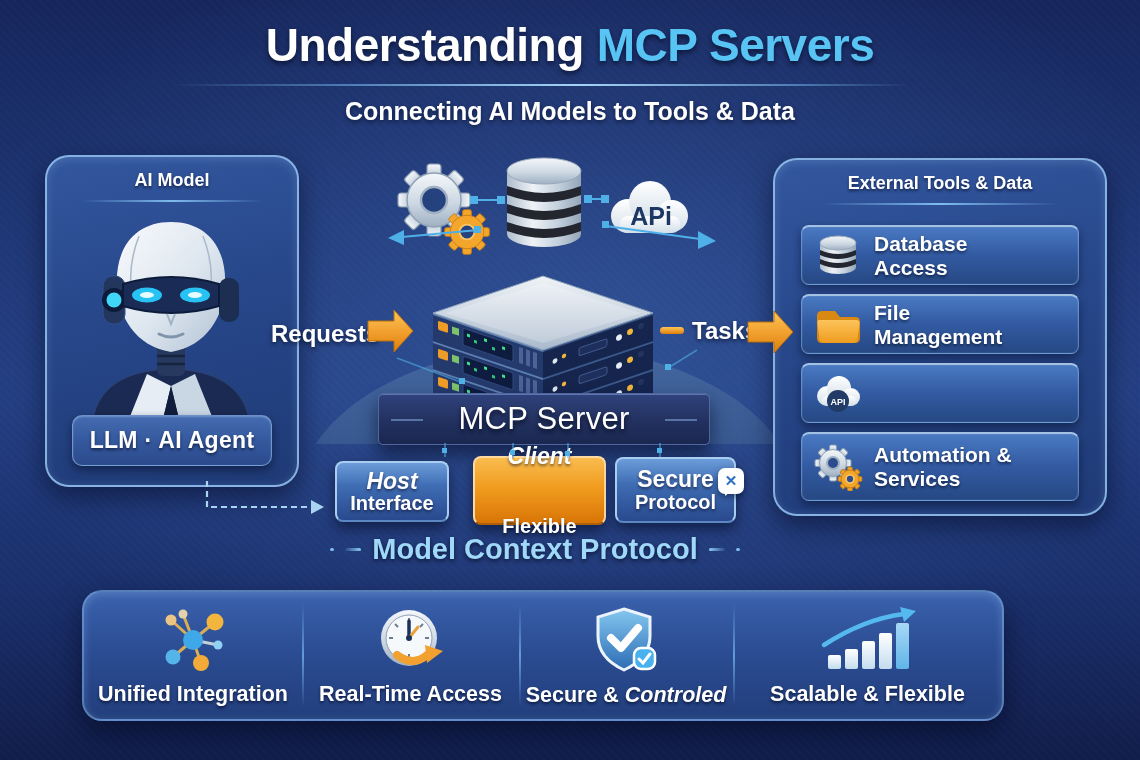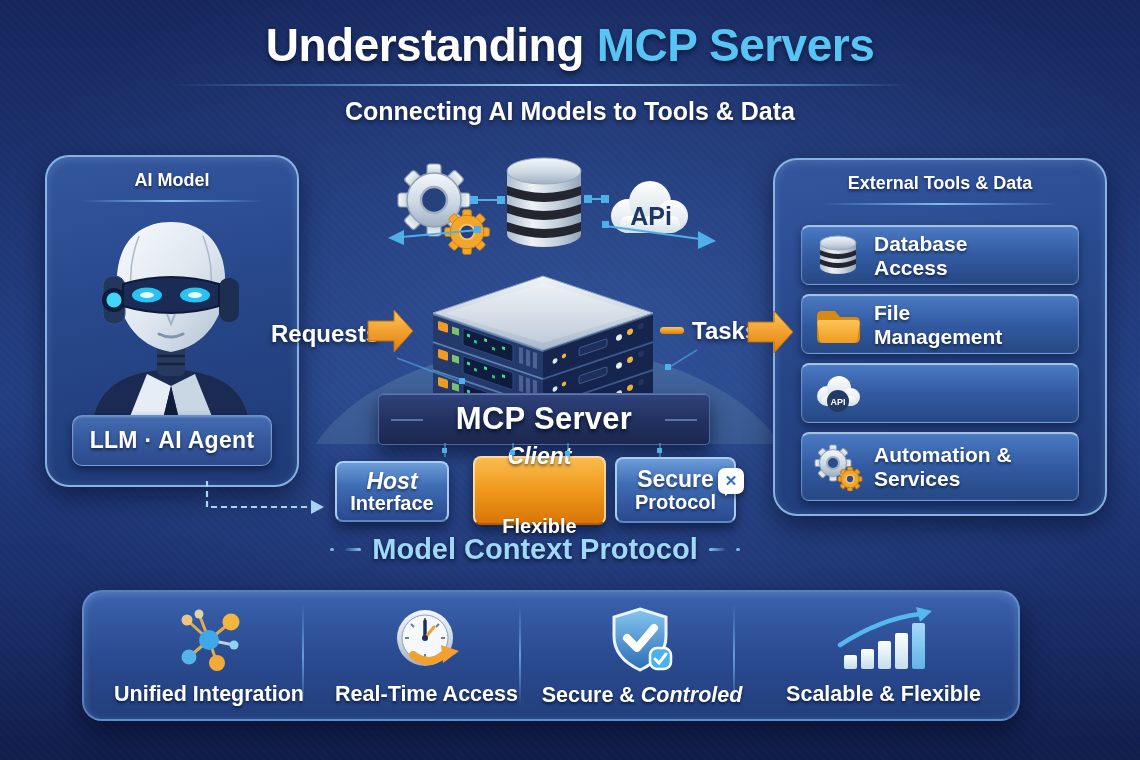--- a/index.html
+++ b/index.html
@@ -49,21 +49,21 @@
   .tool-label{font-size:21px;font-weight:800;line-height:1.12;text-shadow:0 2px 3px rgba(2,8,30,.6);
     max-width:168px;}
   
   .flow-label{font-size:24px;font-weight:800;text-shadow:0 2px 4px rgba(2,8,30,.7);white-space:nowrap;}
   #requests-label{left:271px;top:320px;}
   #tasks-label{left:692px;top:317px;}
   
   #mcp-bar{left:378px;top:393px;width:330px;height:50px;border-radius:5px;
     background:linear-gradient(180deg,#30427c 0%,#22315f 55%,#1a2750 100%);
     border:1px solid #51659f;box-shadow:0 10px 18px rgba(3,8,28,.55), inset 0 1px 0 rgba(150,185,235,.45);
-    display:flex;align-items:center;justify-content:center;font-size:31px;font-weight:700;
+    display:flex;align-items:center;justify-content:center;font-size:31px;font-weight:400;
     text-shadow:0 3px 4px rgba(1,5,20,.7);letter-spacing:.3px;}
   #mcp-bar::before,#mcp-bar::after{content:"";position:absolute;top:50%;width:32px;height:2px;
     background:rgba(145,180,235,.5);}
   #mcp-bar::before{left:12px;} #mcp-bar::after{right:12px;}
   
   .chip{border-radius:8px;display:flex;flex-direction:column;align-items:center;justify-content:center;
     line-height:1.05;box-shadow:0 6px 13px rgba(2,8,30,.55);}
   .chip-blue{background:linear-gradient(180deg,#6c9cd9 0%,#3f6db4 40%,#29498e 100%);
     border:2px solid #a9cdf1;border-bottom-color:#5d87c2;}
   .chip-orange{background:linear-gradient(180deg,#f9bc4e 0%,#f09a1d 48%,#d97506 100%);
@@ -85,21 +85,21 @@
     background:linear-gradient(90deg,rgba(120,195,248,.1),rgba(140,210,250,.95));}
   .proto-line.r{background:linear-gradient(90deg,rgba(140,210,250,.95),rgba(120,195,248,.1));}
   .proto-dash{height:3px;width:12px;border-radius:2px;background:rgba(140,210,250,.85);}
   #protocol-label{font-size:29px;font-weight:800;color:#9fd8f8;
     text-shadow:0 2px 4px rgba(2,8,30,.7);white-space:nowrap;}
   
   #feature-bar{left:82px;top:590px;width:918px;height:127px;border-radius:20px;
     background:linear-gradient(180deg,#3a62ad 0%,#2b4c92 48%,#223e7c 100%);
     border:2px solid rgba(130,178,232,.55);
     box-shadow:0 12px 26px rgba(3,8,30,.55), inset 0 2px 8px rgba(170,205,245,.28);
-    display:grid;grid-template-columns:218px 217px 214px 1fr;padding-left:16px;}
+    display:grid;grid-template-columns:218px 217px 214px 1fr;}
   .feature{display:flex;flex-direction:column;align-items:center;justify-content:center;gap:9px;padding-top:2px;}
   .feature-label{font-size:21.5px;font-weight:800;text-shadow:0 2px 3px rgba(2,8,30,.65);white-space:nowrap;}
   .feature-label .it{font-style:italic;}
   .feat-divider{position:absolute;top:12px;bottom:12px;width:2px;
     background:linear-gradient(180deg,transparent,rgba(125,190,245,.7) 50%,transparent);}
   .z2{z-index:2}.z3{z-index:3}.z4{z-index:4}.z6{z-index:6;pointer-events:none;}
 </style>
 </head>
 <body>
 

